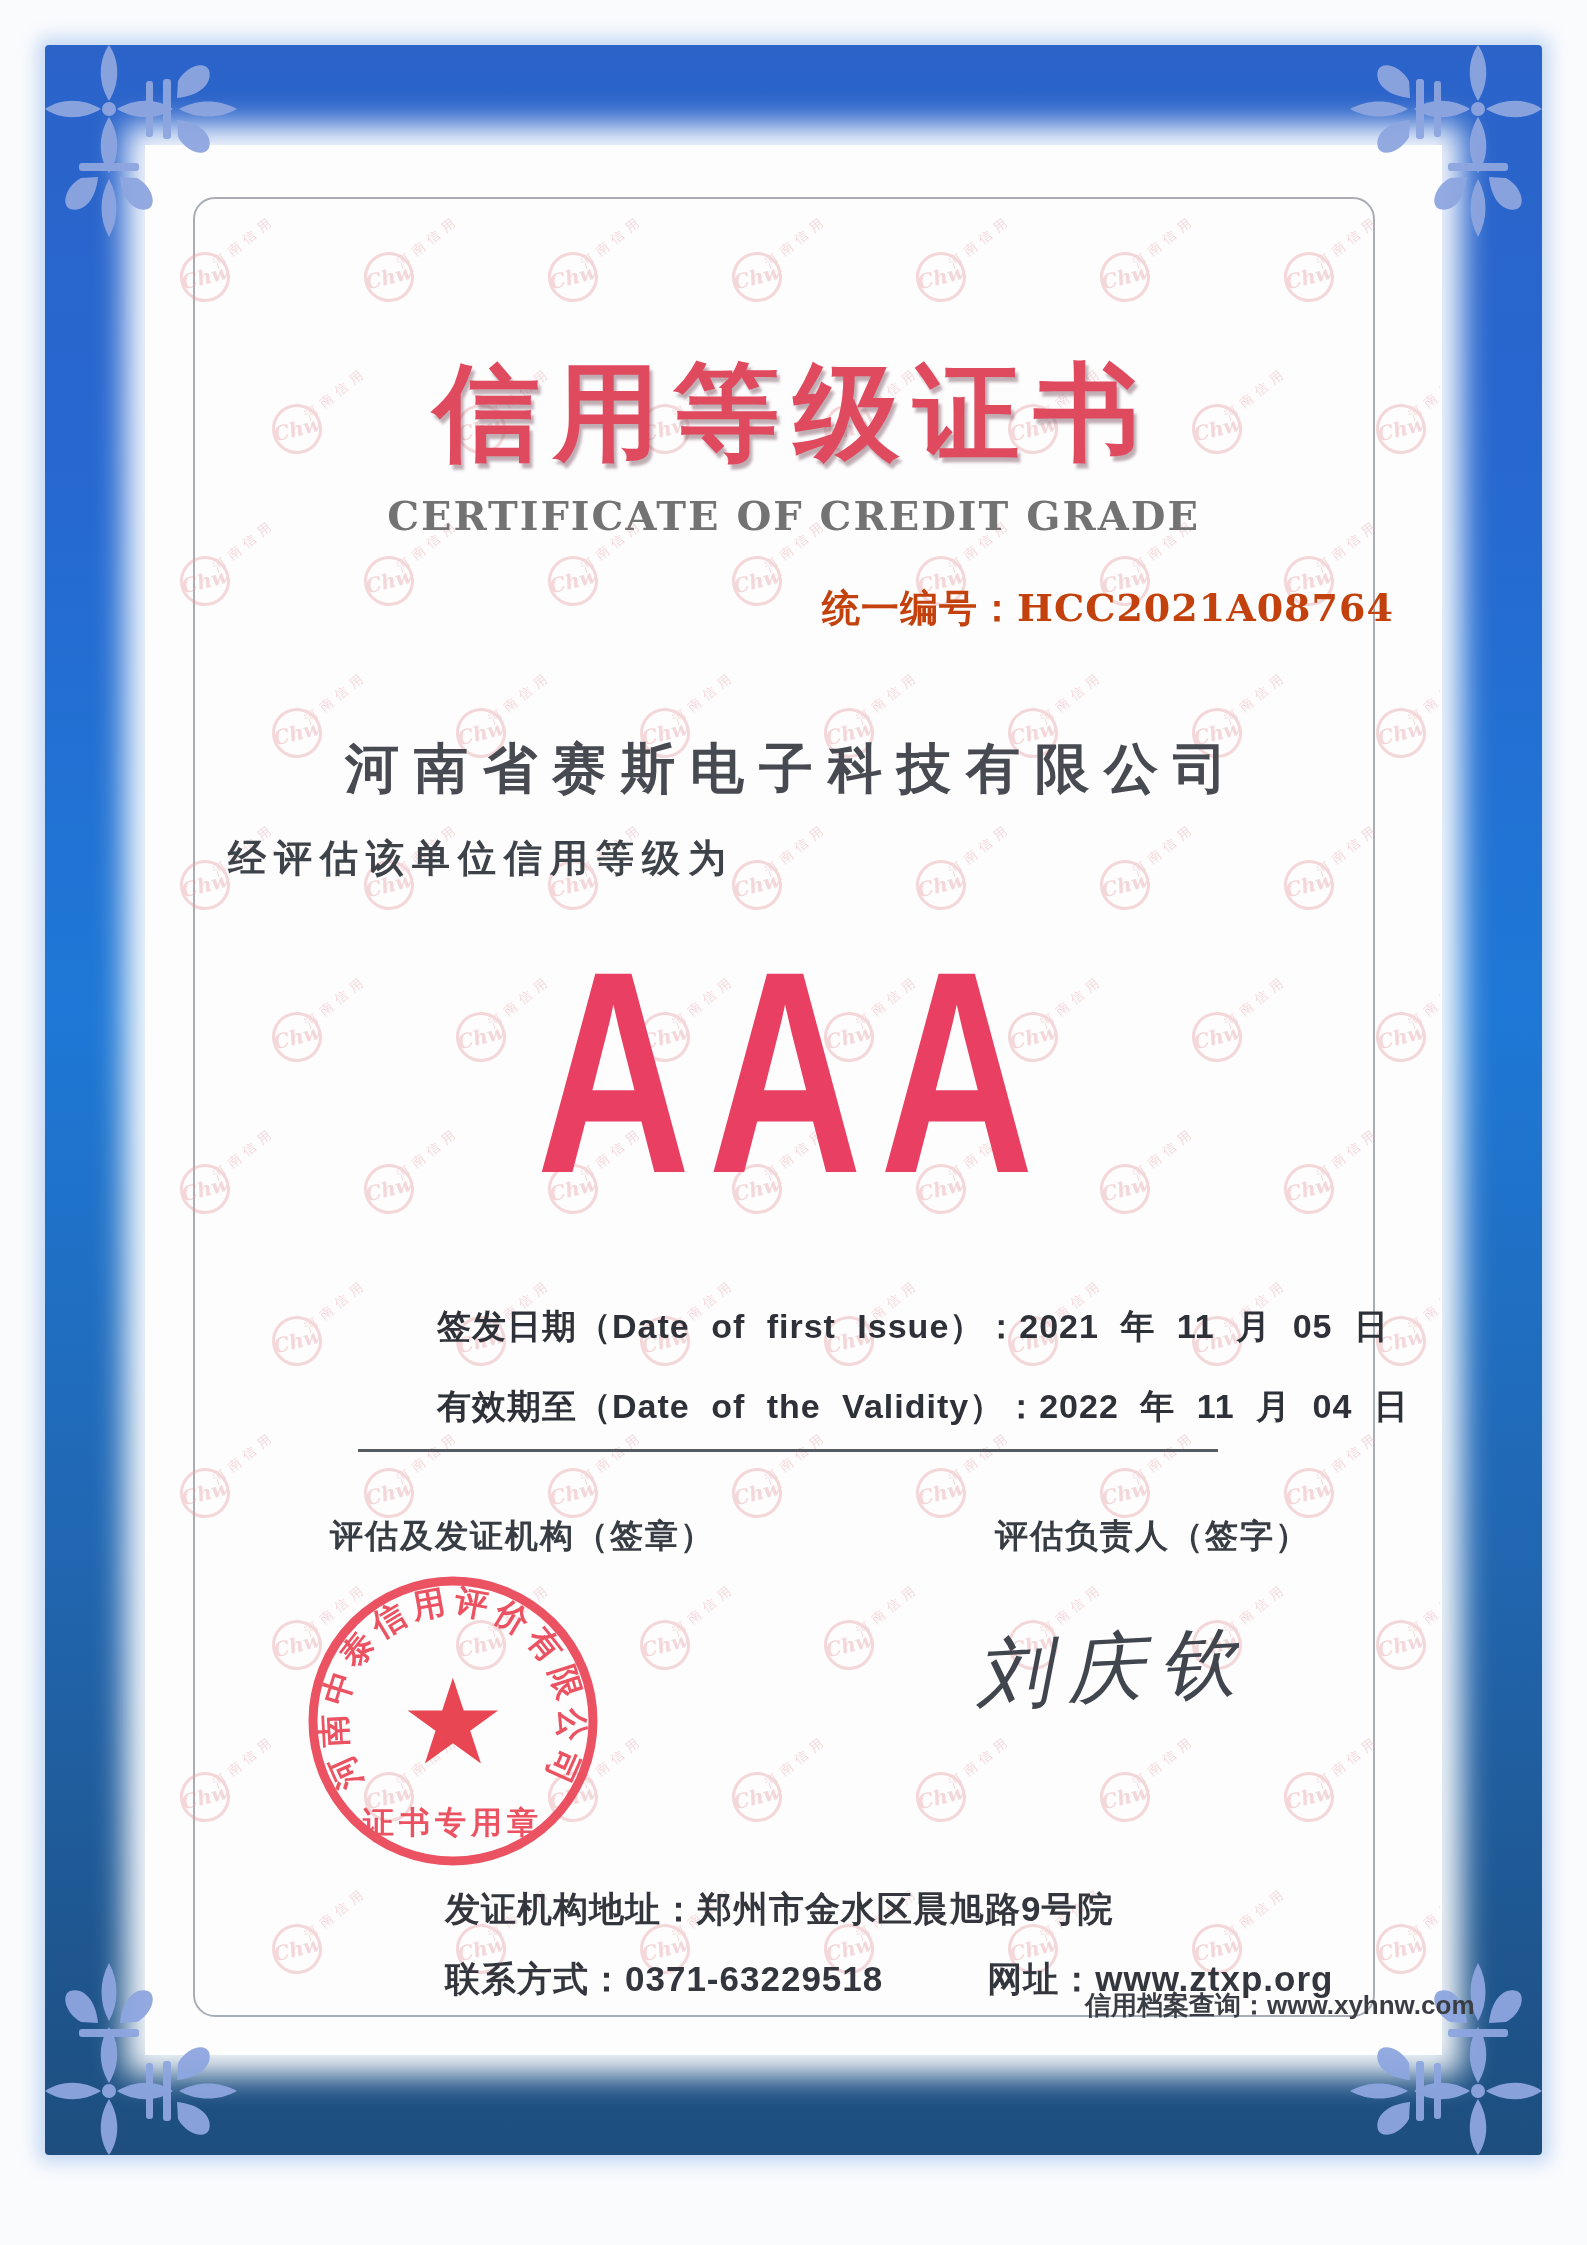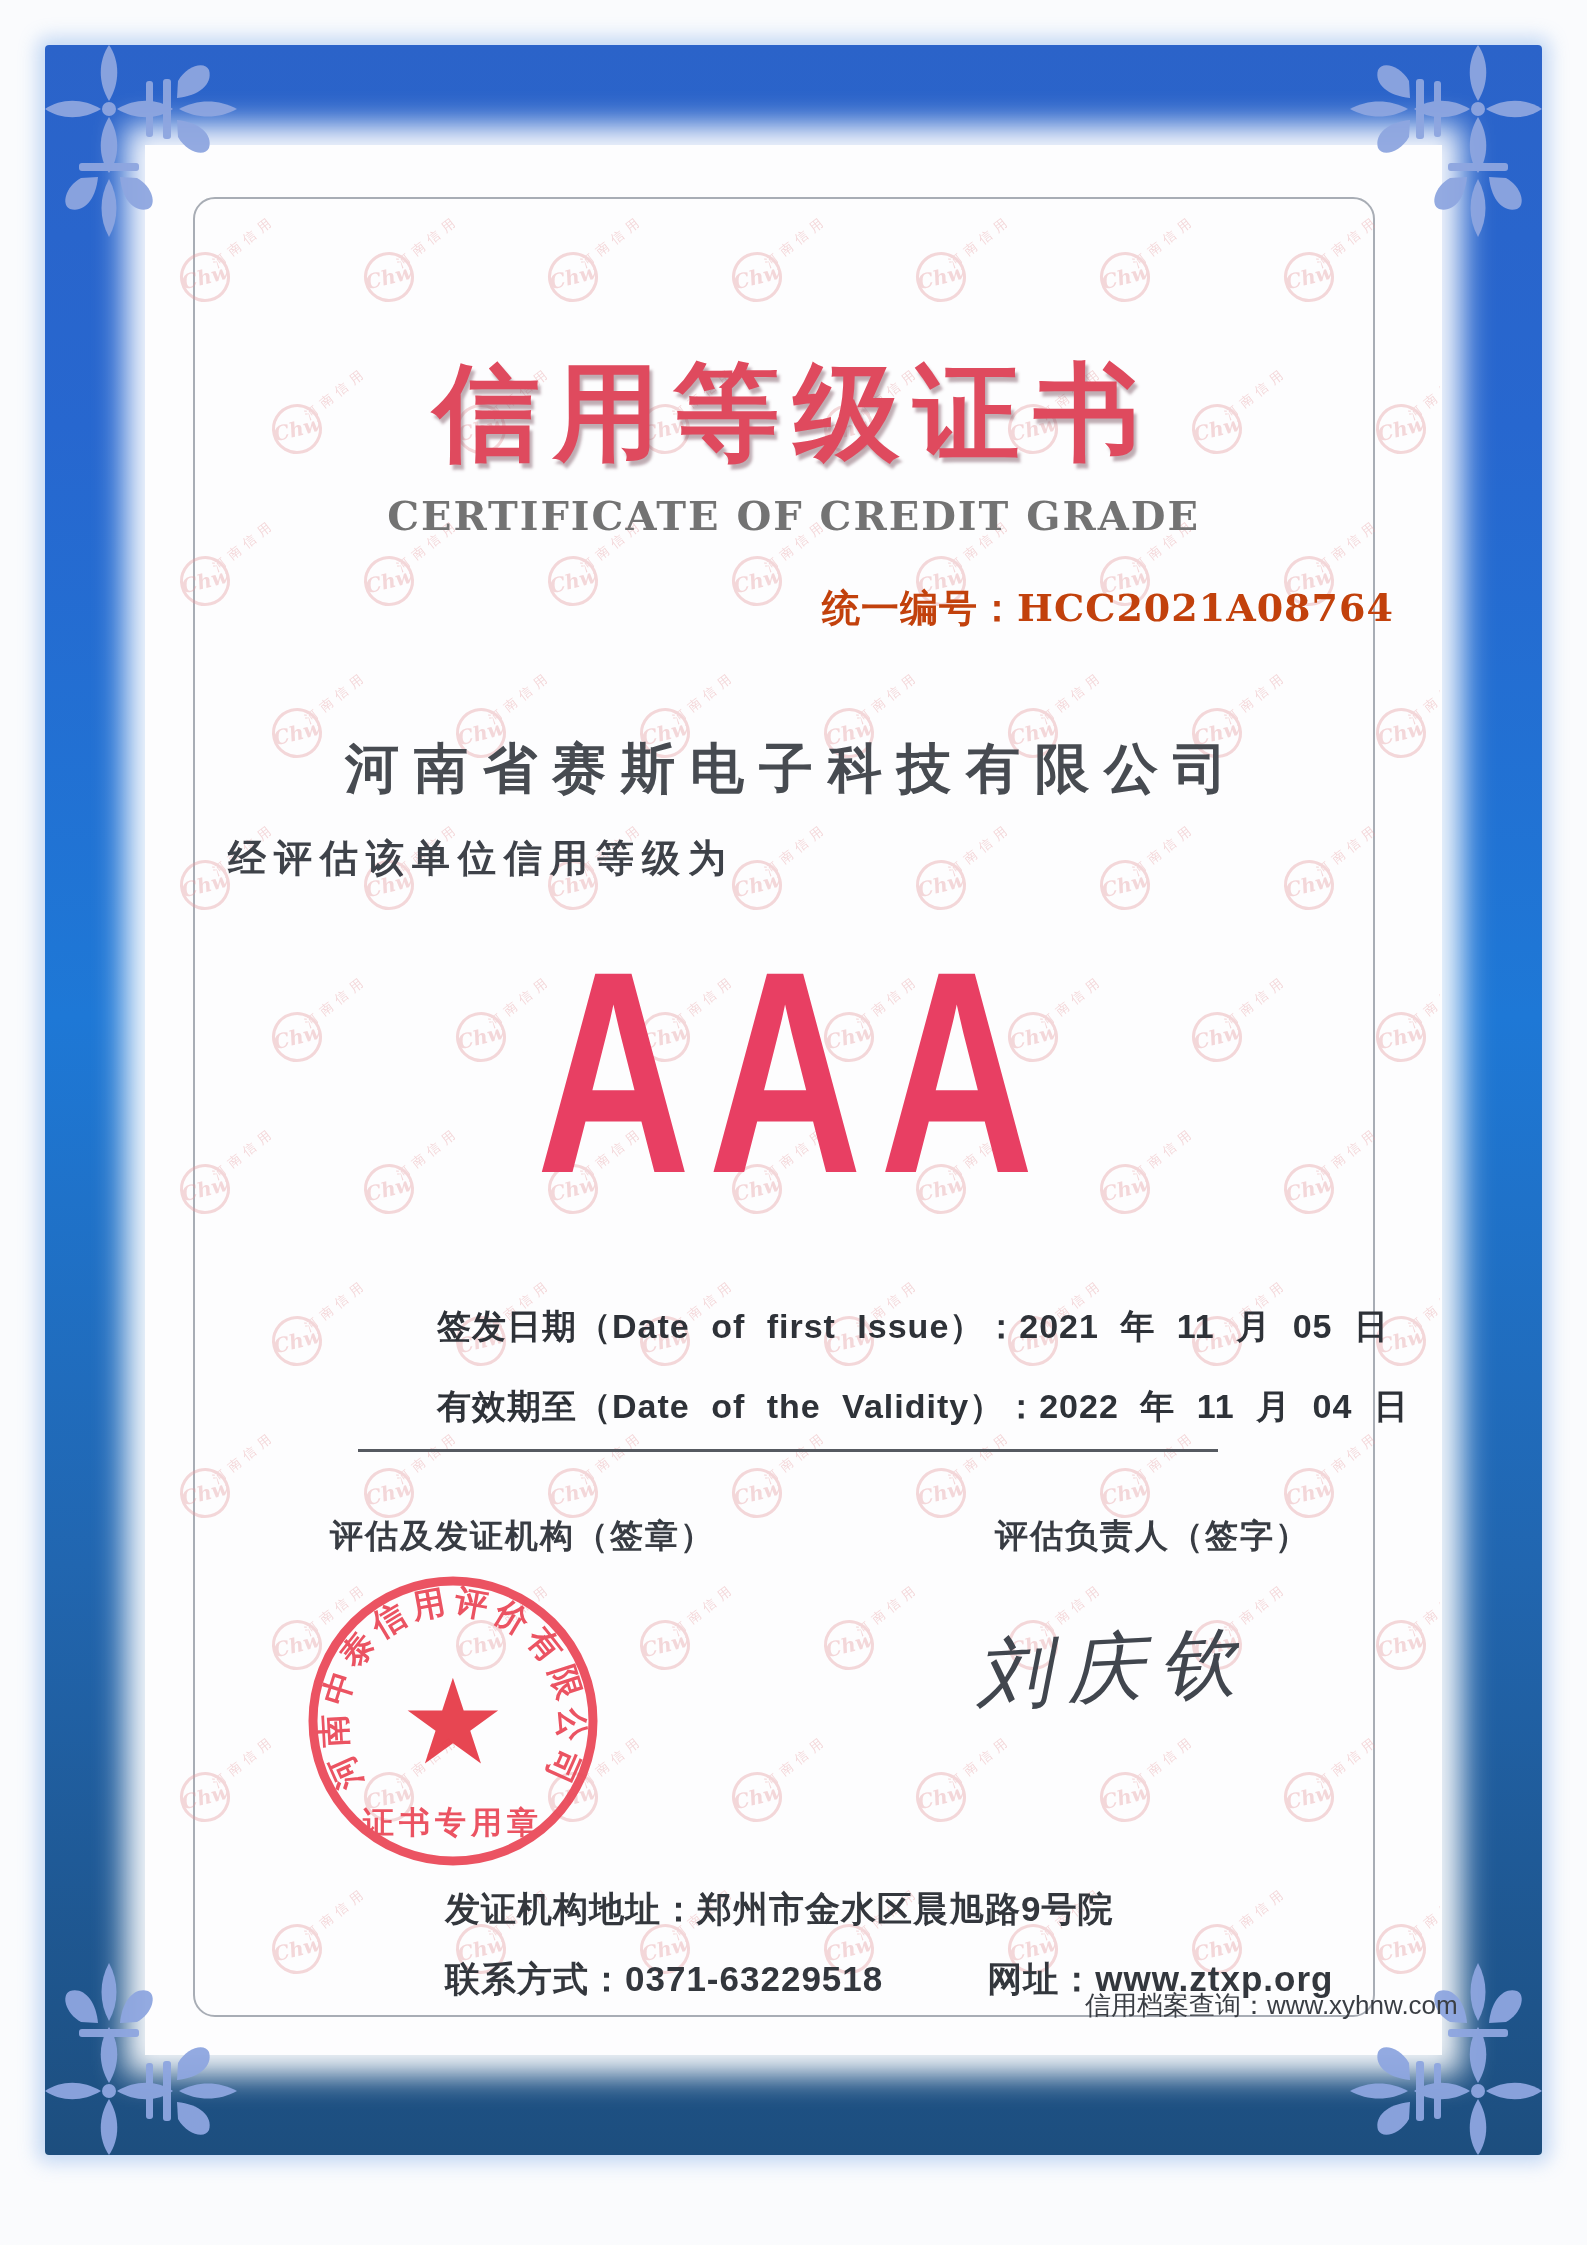--- a/index.html
+++ b/index.html
@@ -46,21 +46,21 @@
   .d1{top:1304px;} .d2{top:1384px;}
   .rule{position:absolute;left:358px;top:1449px;width:860px;height:3px;background:#565a61;}
   .sig-label{top:1514px;font-size:33px;font-weight:bold;letter-spacing:2px;color:#383c43;}
   .lab-l{left:330px;} .lab-r{left:995px;}
   .seal{left:303px;top:1571px;width:300px;height:300px;opacity:.93;}
   .signature{left:975px;top:1618px;font-size:76px;color:#41464e;letter-spacing:16px;
              font-family:"DejaVu Serif",serif;font-style:italic;transform:rotate(-3deg);}
   .addr{left:445px;top:1886px;font-size:35px;font-weight:bold;color:#33373d;letter-spacing:1px;}
   .contact-row{left:445px;top:1956px;display:flex;gap:104px;font-size:35px;font-weight:bold;
                color:#33373d;letter-spacing:1px;}
-  .query{left:1085px;top:1988px;font-size:26px;font-weight:normal;color:#3a3e44;}
+  .query{left:1085px;top:1988px;font-size:26px;font-weight:bold;color:#3a3e44;}
   .cert-no{left:238px;top:2103px;font-size:42px;font-family:"DejaVu Serif",serif;font-weight:bold;
            color:#a9bbdf;letter-spacing:4px;}
 </style>
 </head>
 <body>
 
 <svg width="0" height="0" style="position:absolute" aria-hidden="true">
   <defs>
     <path id="qp" d="M0,-8 C11,-26 11,-48 0,-64 C-11,-48 -11,-26 0,-8 Z"></path>
     <g id="fdl">

